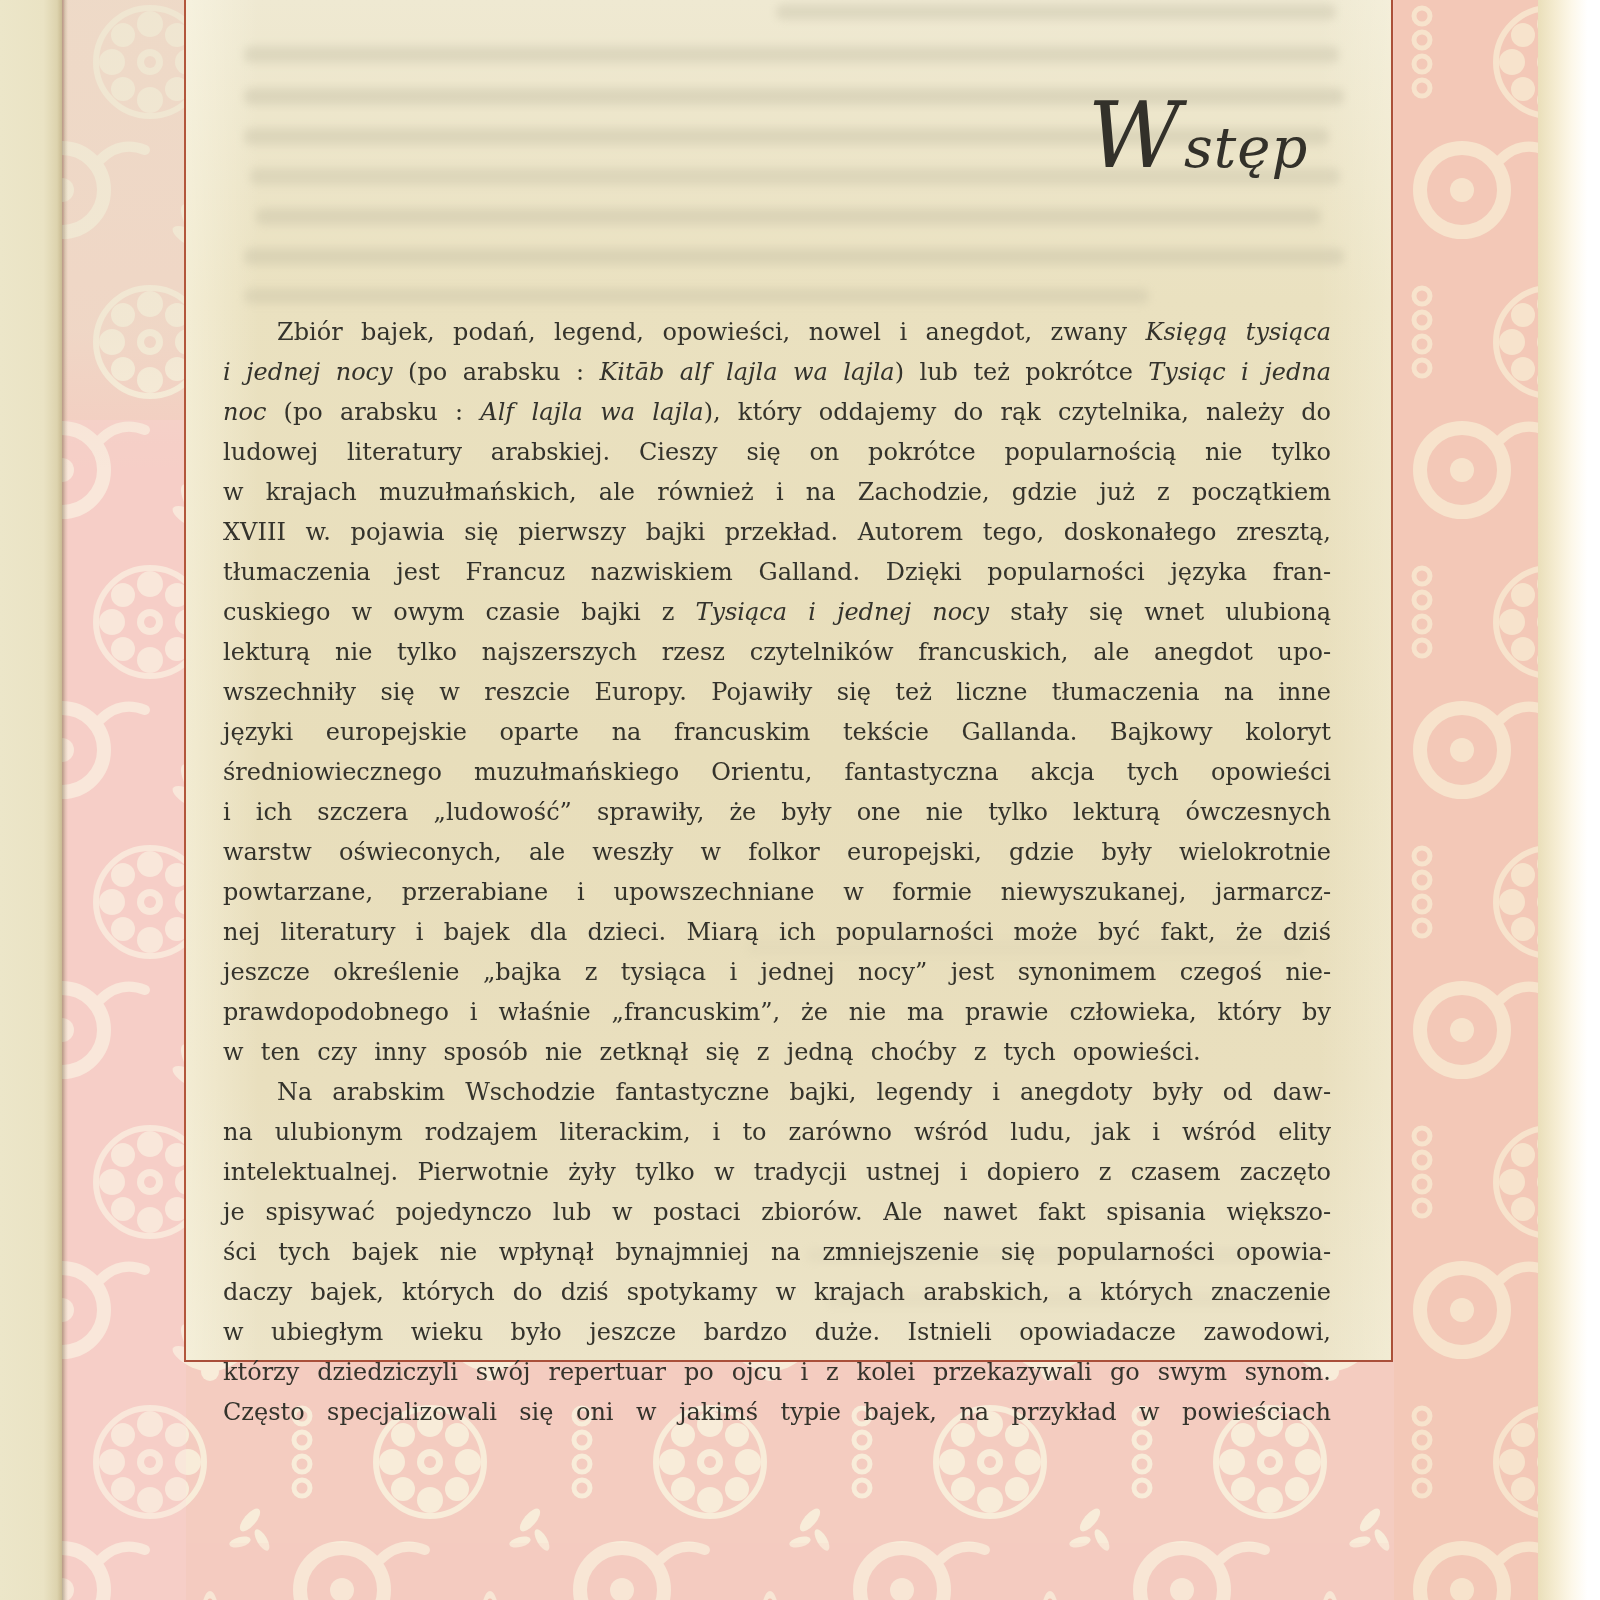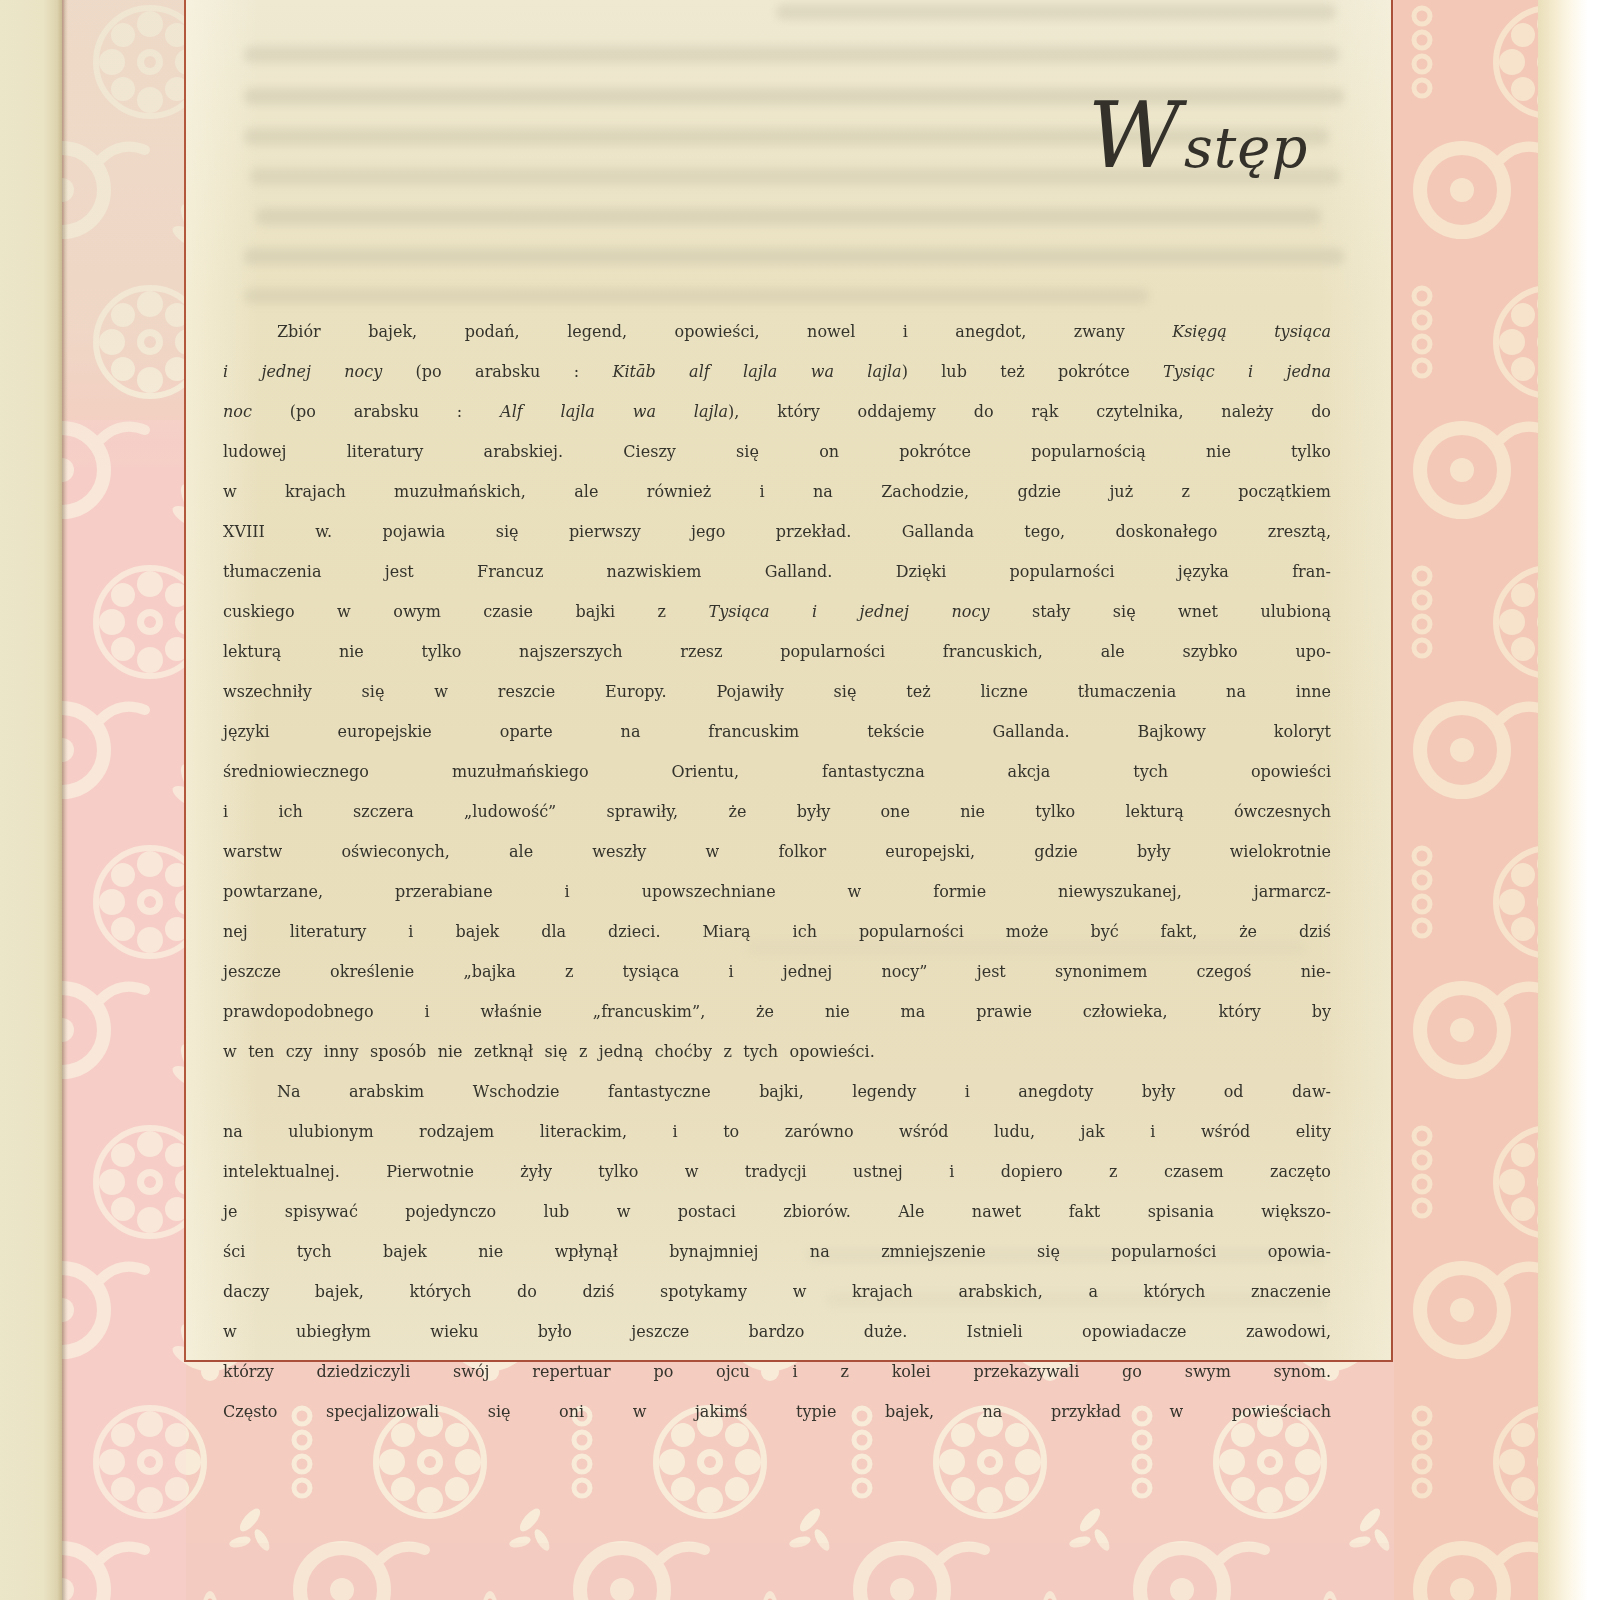--- a/index.html
+++ b/index.html
@@ -39,21 +39,21 @@
   
   .title{
     position:absolute;left:862px;top:84px;width:300px;margin:0;z-index:2;
     font-size:56px;font-style:italic;font-weight:400;line-height:1.15;
     color:#33312a;text-align:center;letter-spacing:1px;
   }
   .title::first-letter{font-size:1.62em;letter-spacing:3px;}
   
   #text-block{
     position:absolute;left:37px;top:312px;width:1108px;z-index:2;
-    font-size:16px;line-height:40px;color:#34332c;
+    font-size:24px;line-height:40px;color:#34332c;
   }
   .para{margin:0;}
   .line{text-align:justify;text-align-last:justify;text-justify:inter-word;white-space:normal;}
   .line.indent{text-indent:54px;}
   .line.short{text-align-last:left;word-spacing:.40em;}
   .it{font-style:italic;}
 </style>
 </head>
 <body>
 
@@ -132,24 +132,24 @@
 
     <h1 class="title">Wstęp</h1>
 
     <div id="text-block">
         <div class="para">
           <div class="line indent"><span>Zbiór bajek, podań, legend, opowieści, nowel i anegdot, zwany </span><span class="it">Księgą tysiąca</span></div>
           <div class="line"><span class="it">i jednej nocy</span><span> (po arabsku : </span><span class="it">Kitāb alf lajla wa lajla</span><span>) lub też pokrótce </span><span class="it">Tysiąc i jedna</span></div>
           <div class="line"><span class="it">noc</span><span> (po arabsku : </span><span class="it">Alf lajla wa lajla</span><span>), który oddajemy do rąk czytelnika, należy do</span></div>
           <div class="line"><span>ludowej literatury arabskiej. Cieszy się on pokrótce popularnością nie tylko</span></div>
           <div class="line"><span>w krajach muzułmańskich, ale również i na Zachodzie, gdzie już z początkiem</span></div>
-          <div class="line"><span>XVIII w. pojawia się pierwszy jego przekład. Gallanda tego, doskonałego zresztą,</span></div>
+          <div class="line"><span>XVIII w. pojawia się pierwszy bajki przekład. Autorem tego, doskonałego zresztą,</span></div>
           <div class="line"><span>tłumaczenia jest Francuz nazwiskiem Galland. Dzięki popularności języka fran-</span></div>
           <div class="line"><span>cuskiego w owym czasie bajki z </span><span class="it">Tysiąca i jednej nocy</span><span> stały się wnet ulubioną</span></div>
-          <div class="line"><span>lekturą nie tylko najszerszych rzesz popularności francuskich, ale szybko upo-</span></div>
+          <div class="line"><span>lekturą nie tylko najszerszych rzesz czytelników francuskich, ale anegdot upo-</span></div>
           <div class="line"><span>wszechniły się w reszcie Europy. Pojawiły się też liczne tłumaczenia na inne</span></div>
           <div class="line"><span>języki europejskie oparte na francuskim tekście Gallanda. Bajkowy koloryt</span></div>
           <div class="line"><span>średniowiecznego muzułmańskiego Orientu, fantastyczna akcja tych opowieści</span></div>
           <div class="line"><span>i ich szczera „ludowość” sprawiły, że były one nie tylko lekturą ówczesnych</span></div>
           <div class="line"><span>warstw oświeconych, ale weszły w folkor europejski, gdzie były wielokrotnie</span></div>
           <div class="line"><span>powtarzane, przerabiane i upowszechniane w formie niewyszukanej, jarmarcz-</span></div>
           <div class="line"><span>nej literatury i bajek dla dzieci. Miarą ich popularności może być fakt, że dziś</span></div>
           <div class="line"><span>jeszcze określenie „bajka z tysiąca i jednej nocy” jest synonimem czegoś nie-</span></div>
           <div class="line"><span>prawdopodobnego i właśnie „francuskim”, że nie ma prawie człowieka, który by</span></div>
           <div class="line short"><span>w ten czy inny sposób nie zetknął się z jedną choćby z tych opowieści.</span></div>

